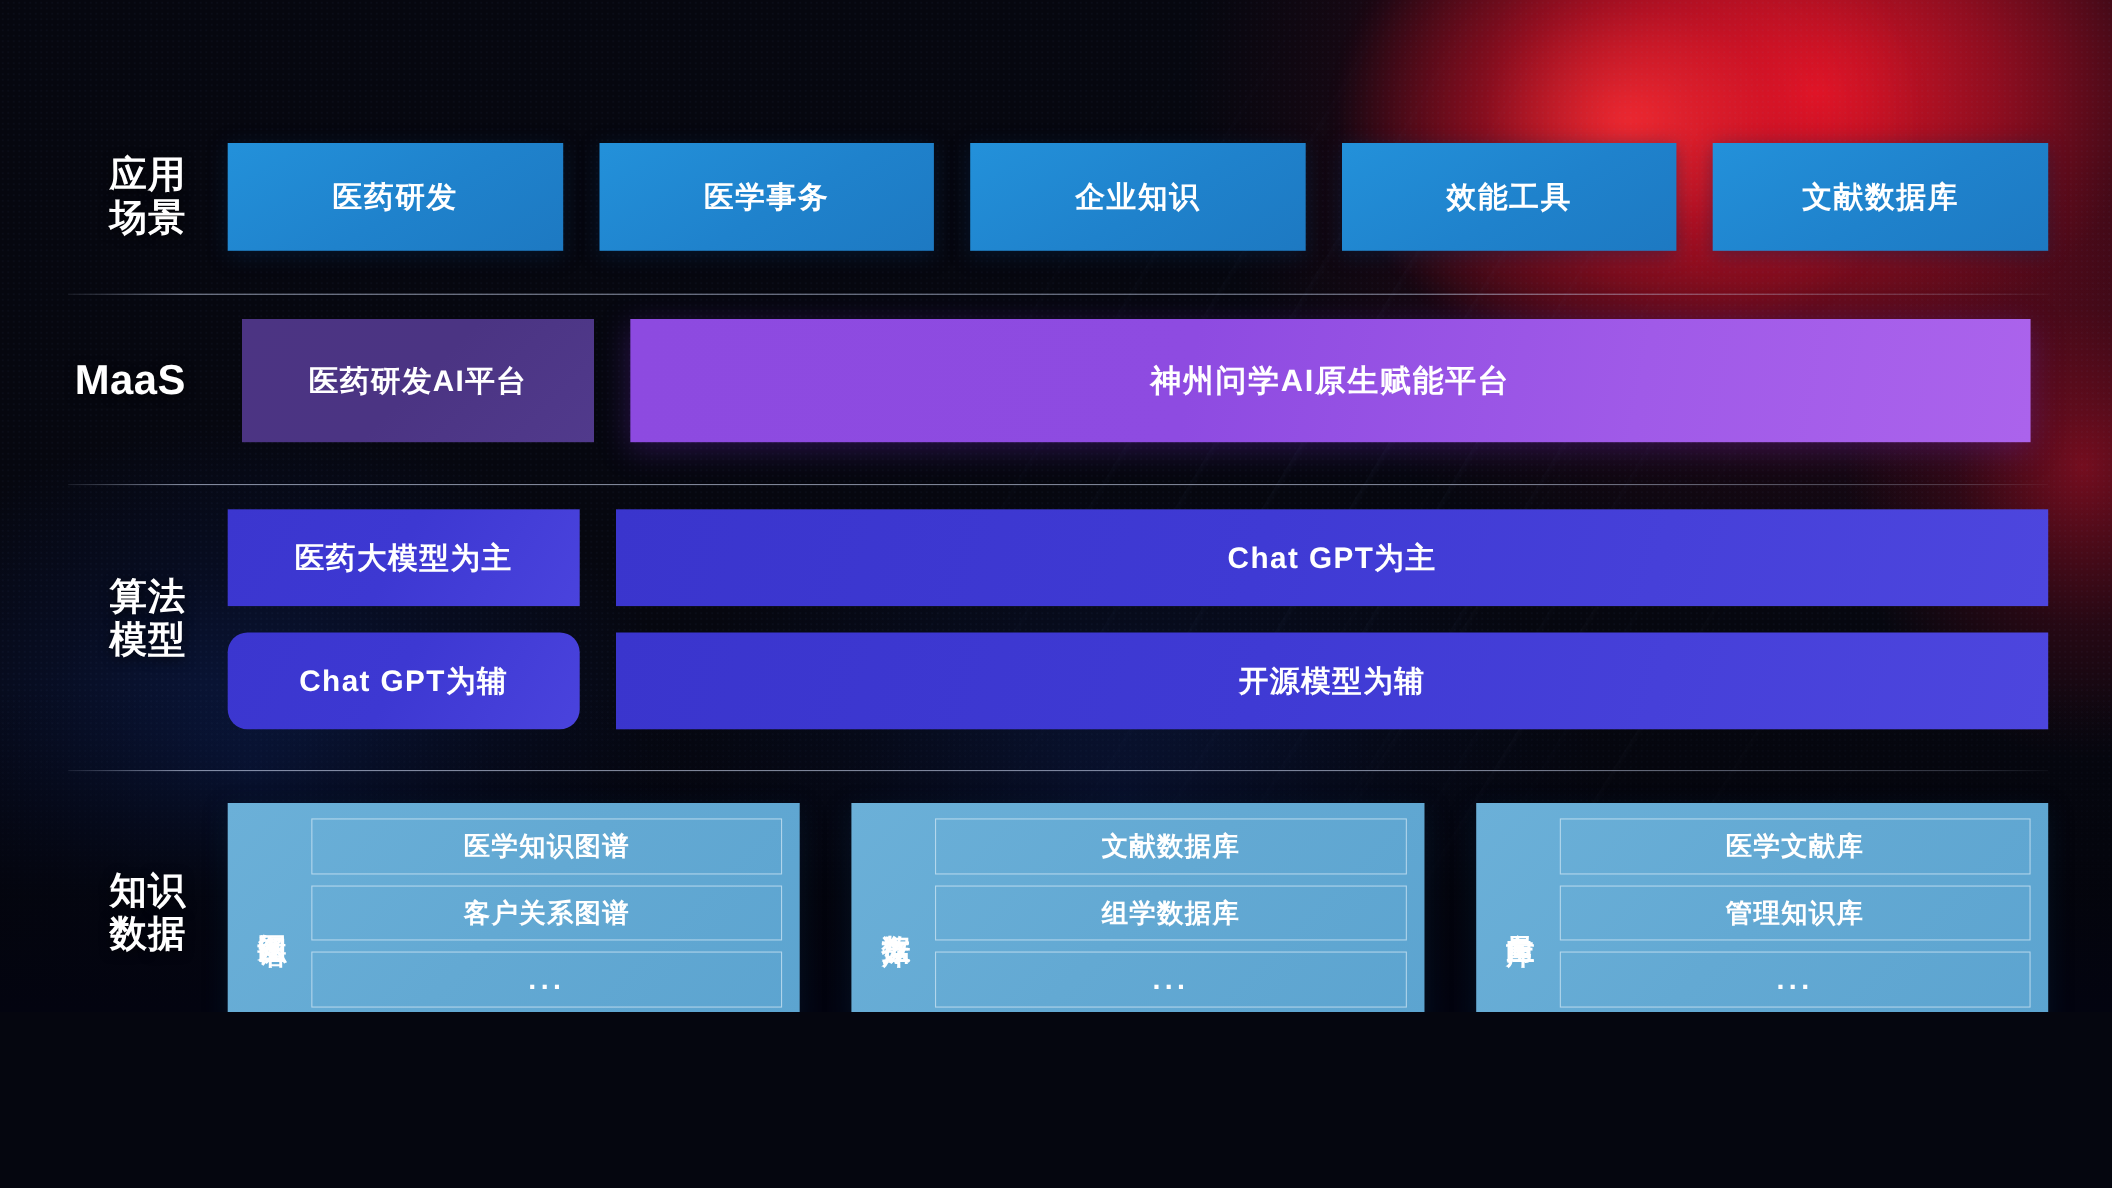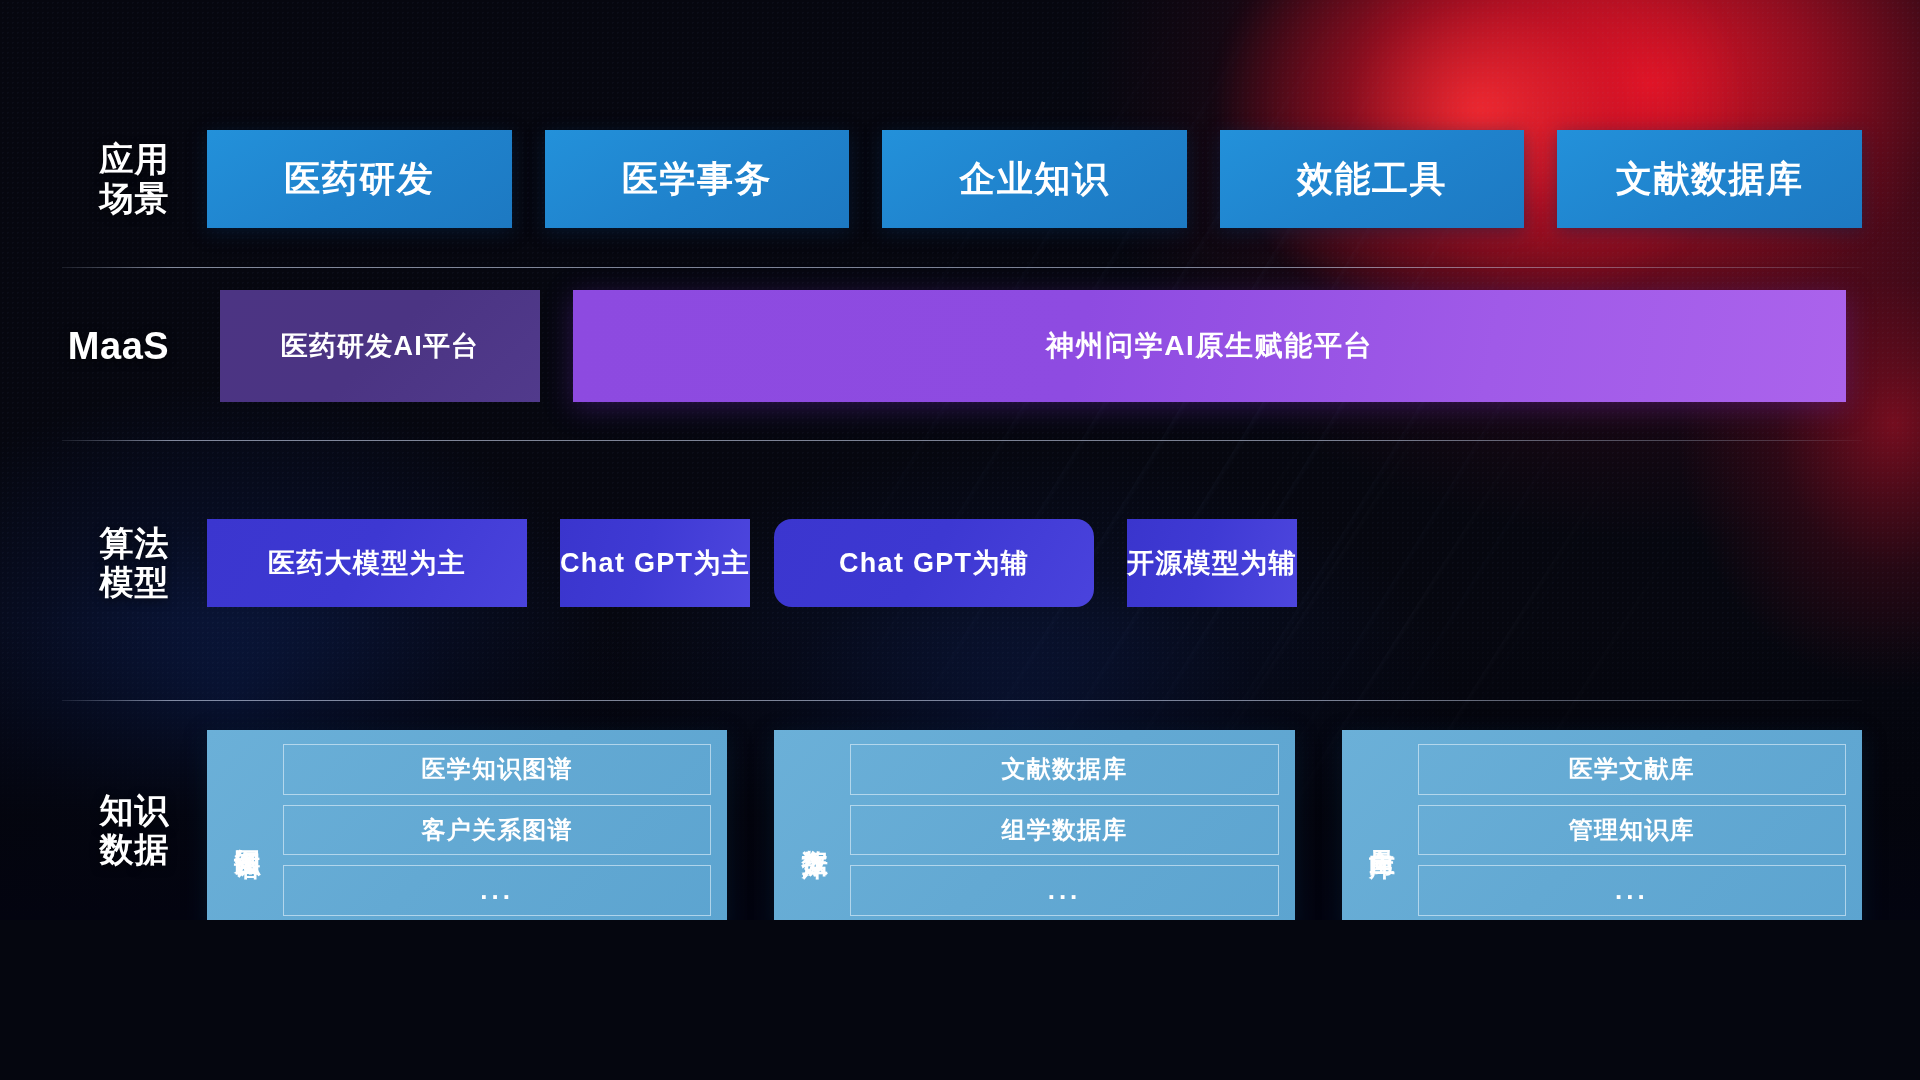--- a/index.html
+++ b/index.html
@@ -157,21 +157,21 @@
   }
 
   
   .app-box {
     height: 98px;
     background: linear-gradient(150deg, #2391da 0%, #1f82cc 55%, #1d79c2 100%);
     display: flex;
     align-items: center;
     justify-content: center;
     color: #ffffff;
-    font-size: 36px;
+    font-size: 27px;
     font-weight: 700;
     letter-spacing: 1.5px;
     box-shadow: 0 4px 18px rgba(6,40,80,0.45);
   }
 
   
   .maas-left {
     height: 112px;
     background: linear-gradient(135deg, #4c3483 0%, #4b3483 50%, #513a8c 100%);
     display: flex; align-items: center; justify-content: center;
@@ -280,21 +280,21 @@
         <div class="maas-left" style="flex:0 0 320px;">医药研发AI平台</div>
         <div class="maas-right" style="flex:1;">神州问学AI原生赋能平台</div>
       </div>
     </div>
 
     <div class="divider" style="top:440px;"></div>
 
     <div class="row" style="top:463px; left:62px; width:1800px; height:200px;">
       <div class="row-label">算法
 模型</div>
-      <div class="row-body" style="flex-direction:row; gap:24px;">
+      <div class="row-body" style="flex-direction:column; gap:24px;">
 
         <div style="display:flex; gap:33px;">
           <div class="algo-box" style="flex:0 0 320px;">医药大模型为主</div>
           <div class="algo-box wide" style="flex:1;">Chat GPT为主</div>
         </div>
 
         <div style="display:flex; gap:33px;">
           <div class="algo-box" style="flex:0 0 320px;border-radius:18px;">Chat GPT为辅</div>
           <div class="algo-box wide" style="flex:1;">开源模型为辅</div>
         </div>

